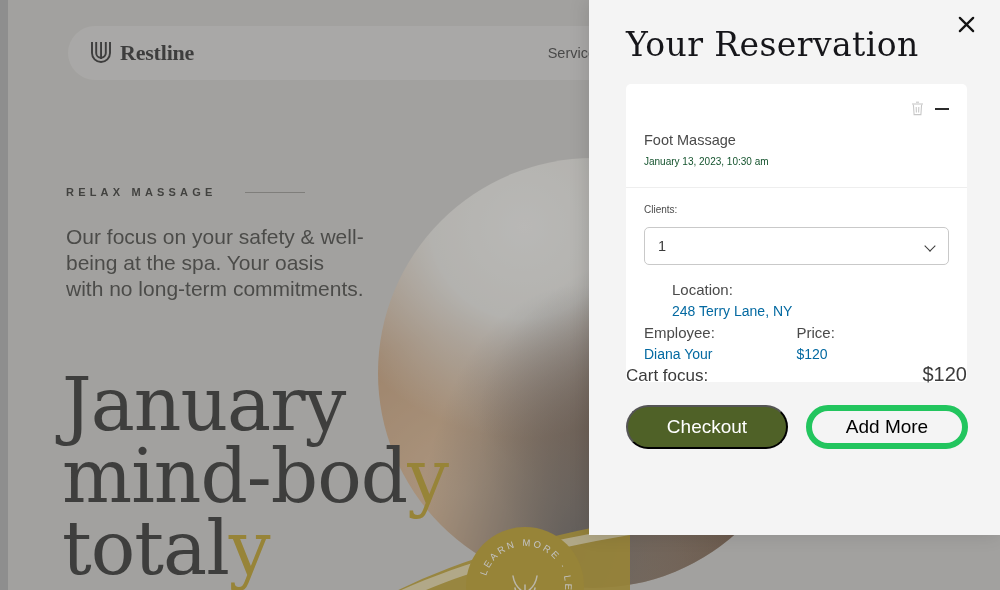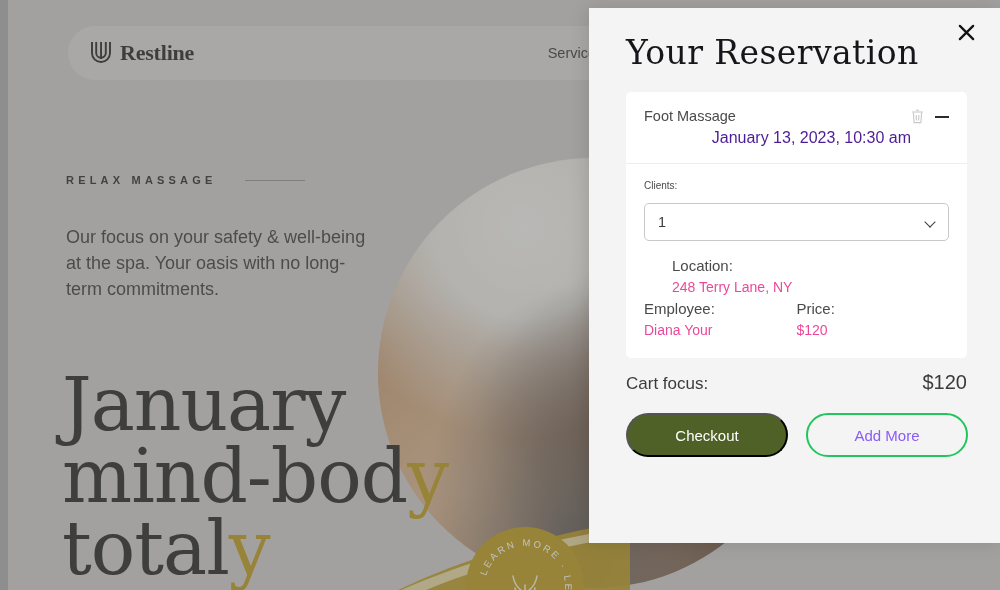--- a/index.html
+++ b/index.html
@@ -90,33 +90,33 @@
   
   .swoosh {
     position:absolute; left:300px; top:455px;
     width:330px; height:200px;
     z-index:3;
     pointer-events:none;
   }
 
   
   .eyebrow-row {
-    position:absolute; left:66px; top:174px;
+    position:absolute; left:66px; top:186px;
     display:flex; align-items:center; gap:28px;
     z-index:4;
   }
   .eyebrow {
     font-size:11px; font-weight:700; letter-spacing:4.2px;
     color:#23231f;
   }
   .eyebrow-line { width:60px; height:1px; background:#8c8a85; }
 
   .hero-sub {
     position:absolute; left:66px; top:224px; width:300px;
-    font-size:18px; line-height:26px; color:#33332f;
+    font-size:21px; line-height:26px; color:#33332f;
     z-index:4;
   }
 
   .hero-title {
     position:absolute; left:62px; top:368px;
     z-index:4;
     font-family:"DejaVu Serif", serif;
     font-weight:300;
     font-size:74px;
     line-height:72px;
@@ -128,21 +128,21 @@
 
   
   .dim {
     position:absolute; inset:0;
     background:rgba(110,110,110,0.42);
     z-index:5;
   }
 
   
   .panel {
-    position:absolute; right:0; top:8px;
+    position:absolute; right:0; top:0;
     width:411px; height:535px;
     background:#f4f4f4;
     z-index:10;
     box-shadow:-2px 0 18px rgba(0,0,0,0.12);
   }
   .panel-close {
     position:absolute; right:20px; top:10px;
     width:28px; height:28px;
     display:flex; align-items:center; justify-content:center;
     cursor:pointer;
@@ -162,26 +162,26 @@
     position:absolute; left:37px; top:84px;
     width:341px;
     background:#ffffff;
     border-radius:5px;
   }
   .card-head {
     padding:14px 18px 15px 18px;
     border-bottom:1px solid #eeeeee;
     display:flex; align-items:flex-start;
   }
-  .card-head-text { flex:1; }
+  .card-head-text { flex:1;margin-top:32px; }
   .svc-name {
     font-size:14.5px; color:#4a4a4a; line-height:20px;
   }
   .svc-date {
-    font-size:16px; color:#4c1d95; line-height:21px; margin-top:1px;text-align:right;
+    font-size:10px; color:#14532d; line-height:21px; margin-top:1px;
   }
   .card-head-icons { display:flex; align-items:center; gap:11px; padding-top:3px; }
   .icon-trash { width:13px; height:15px; opacity:0.32; cursor:pointer; }
   .icon-minus { width:14px; height:2px; background:#2b2b2b; cursor:pointer; }
 
   .card-body { padding:16px 18px 20px 18px; }
   .field-label {
     font-size:10px; color:#4a4a4a; margin-bottom:12px;
   }
   .select {
@@ -197,53 +197,53 @@
   }
   .select .sel-chev {
     position:absolute; right:14px; top:14px;
     width:8px; height:8px;
     border-right:1.5px solid #3b3b3b;
     border-bottom:1.5px solid #3b3b3b;
     transform:rotate(45deg);
   }
   .block { margin-top:16px;margin-left:28px; }
   .block-label { font-size:15px; color:#4a4a4a; }
-  .block-value { font-size:14px; color:#ec4899; margin-top:5px; }
+  .block-value { font-size:14px; color:#0369a1; margin-top:5px; }
   .two-col { display:flex; margin-top:5px; }
   .two-col > div { width:168px; }
 
   .cart-row {
     position:absolute; left:37px; top:363px;
     width:341px;
     display:flex; align-items:baseline; justify-content:space-between;
   }
   .cart-label { font-size:17px; color:#3b3b3b; }
   .cart-value { font-size:20px; color:#3b3b3b; }
 
   .actions {
     position:absolute; left:37px; top:405px;
     display:flex; gap:18px;
   }
   .btn {
     height:44px;
     border-radius:22px;
     display:flex; align-items:center; justify-content:center;
-    font-size:15px;
+    font-size:19px;
     cursor:pointer;
   }
   .btn-primary {
     width:162px;
     background:#4f6127;
     color:#ffffff;
   }
   .btn-secondary {
     width:162px;
     background:transparent;
-    color:#8b5cf6;
-    border:2px solid #22c55e;
+    color:#000000;
+    border:6px solid #22c55e;
   }
 </style>
 </head>
 <body>
 
 <div id="app">
 
   <div class="page">
 
     <div class="hero-photo"></div>

